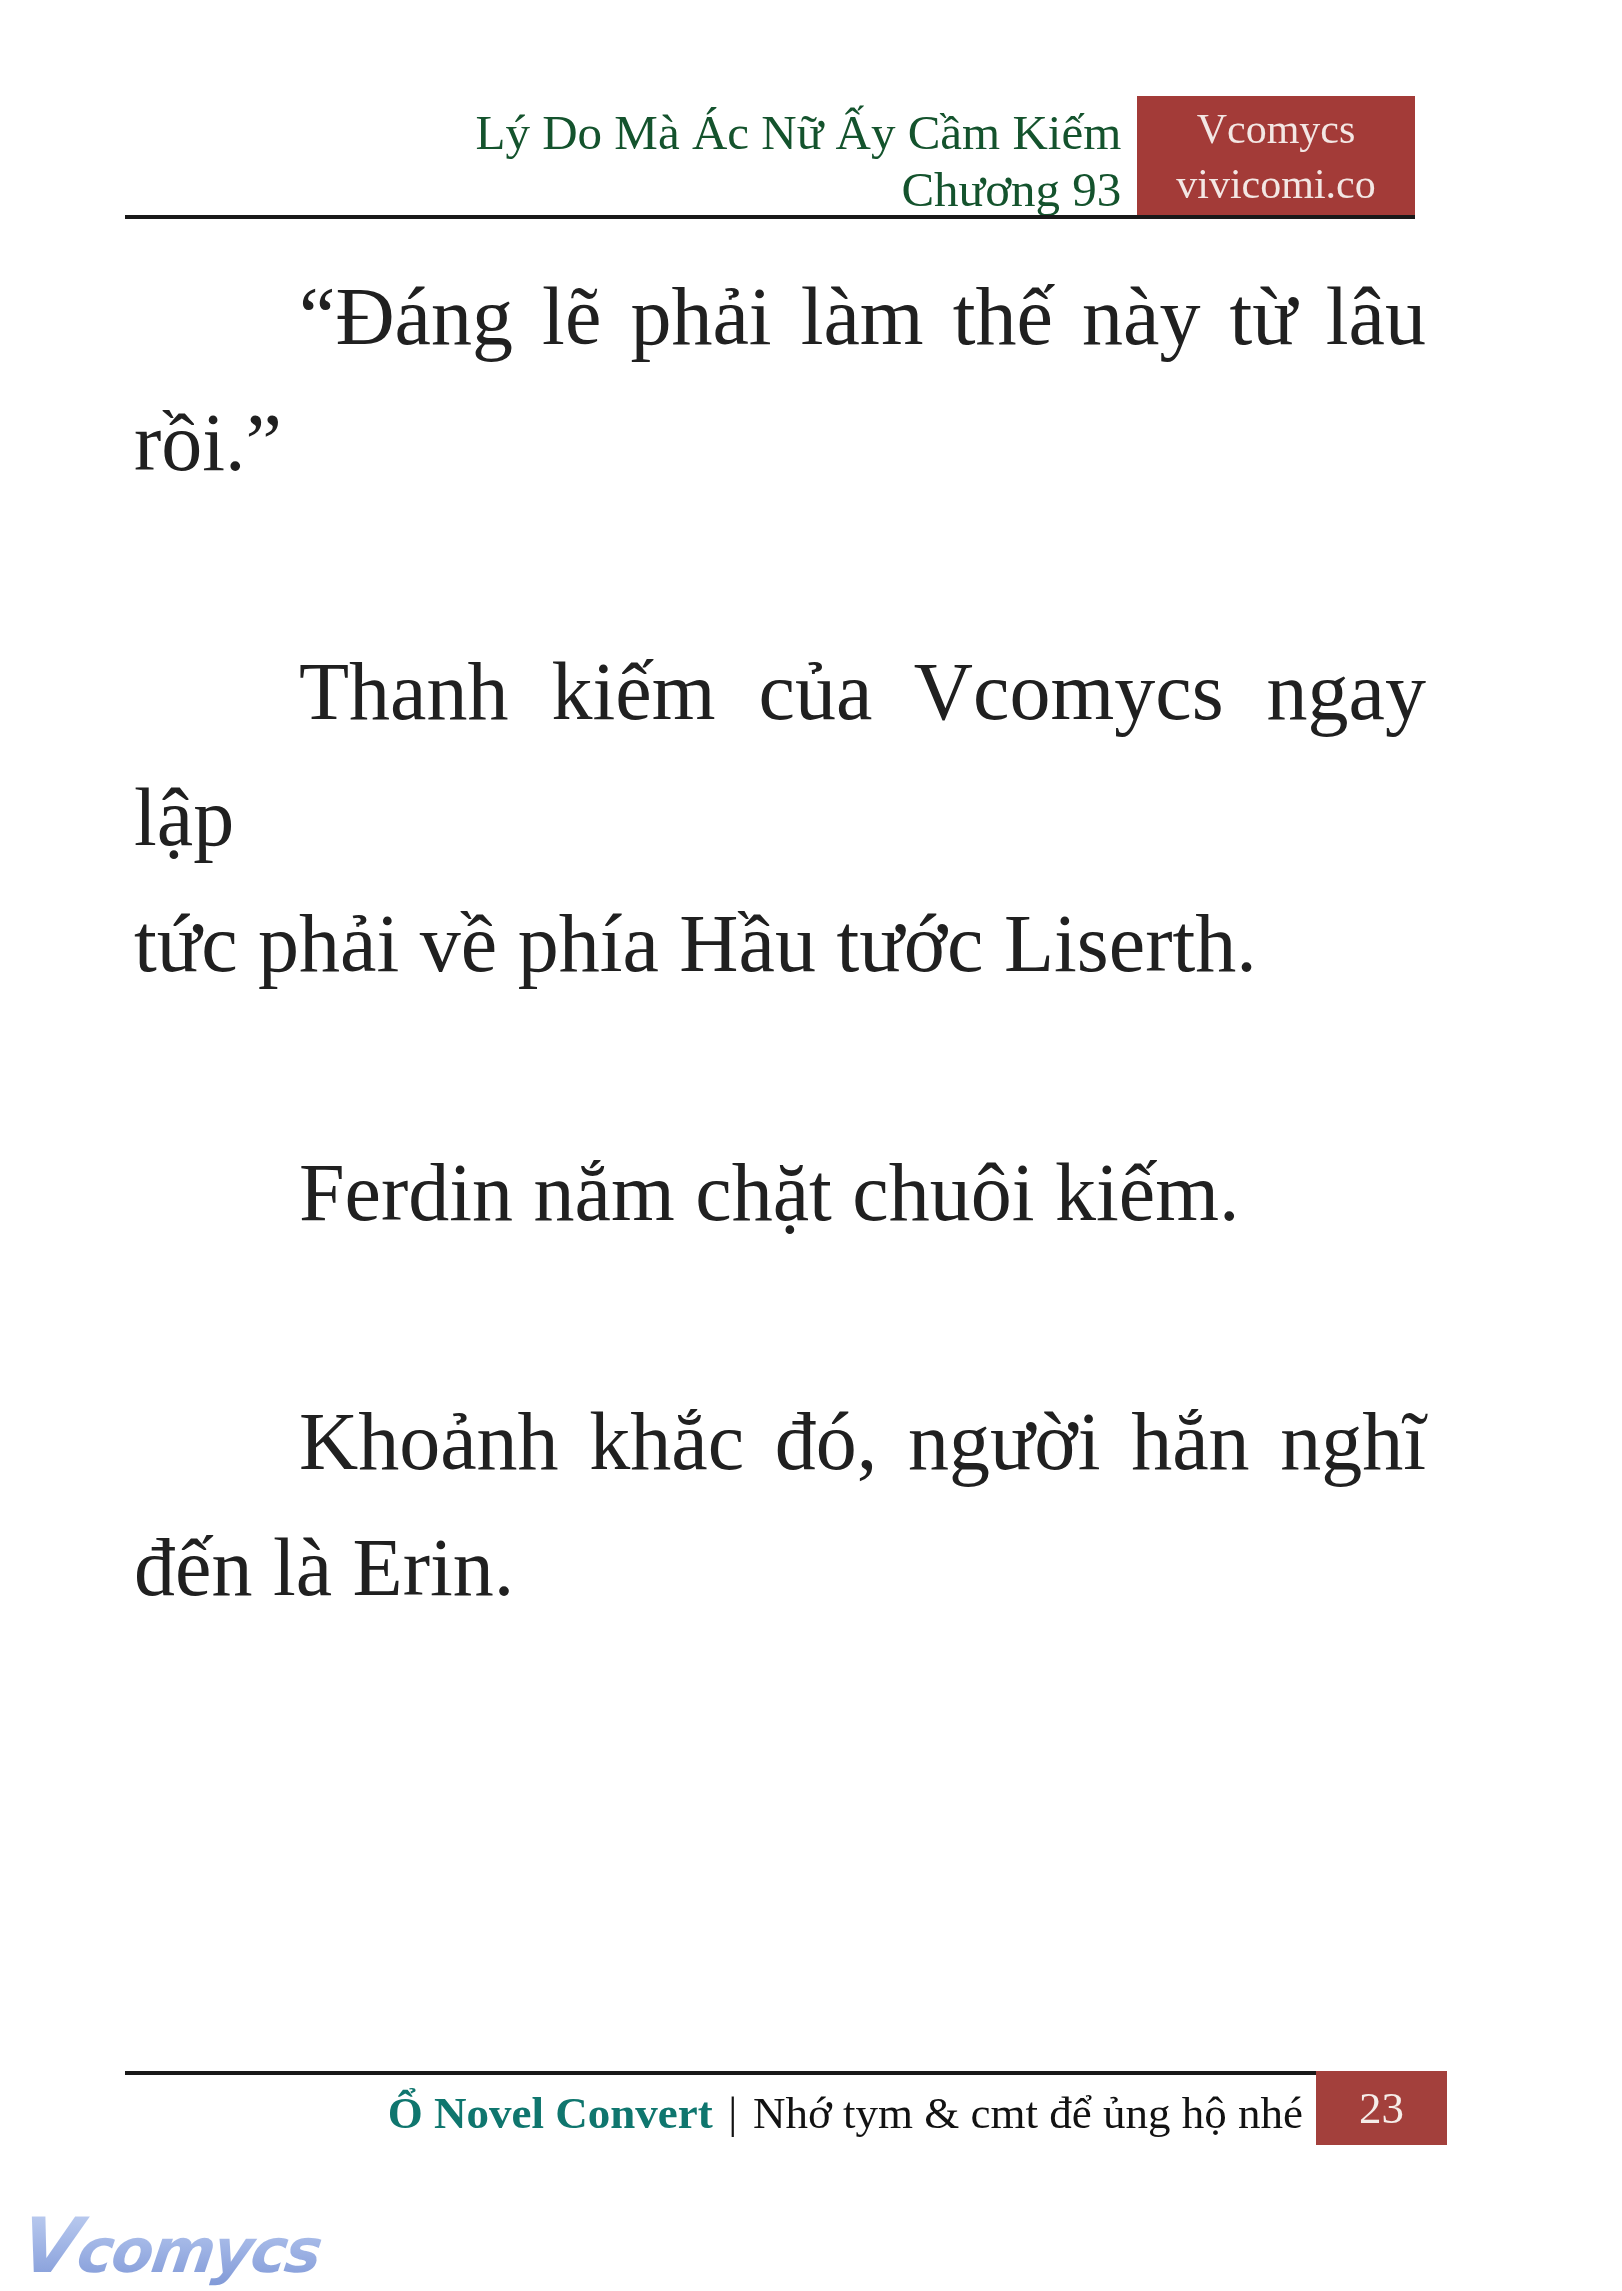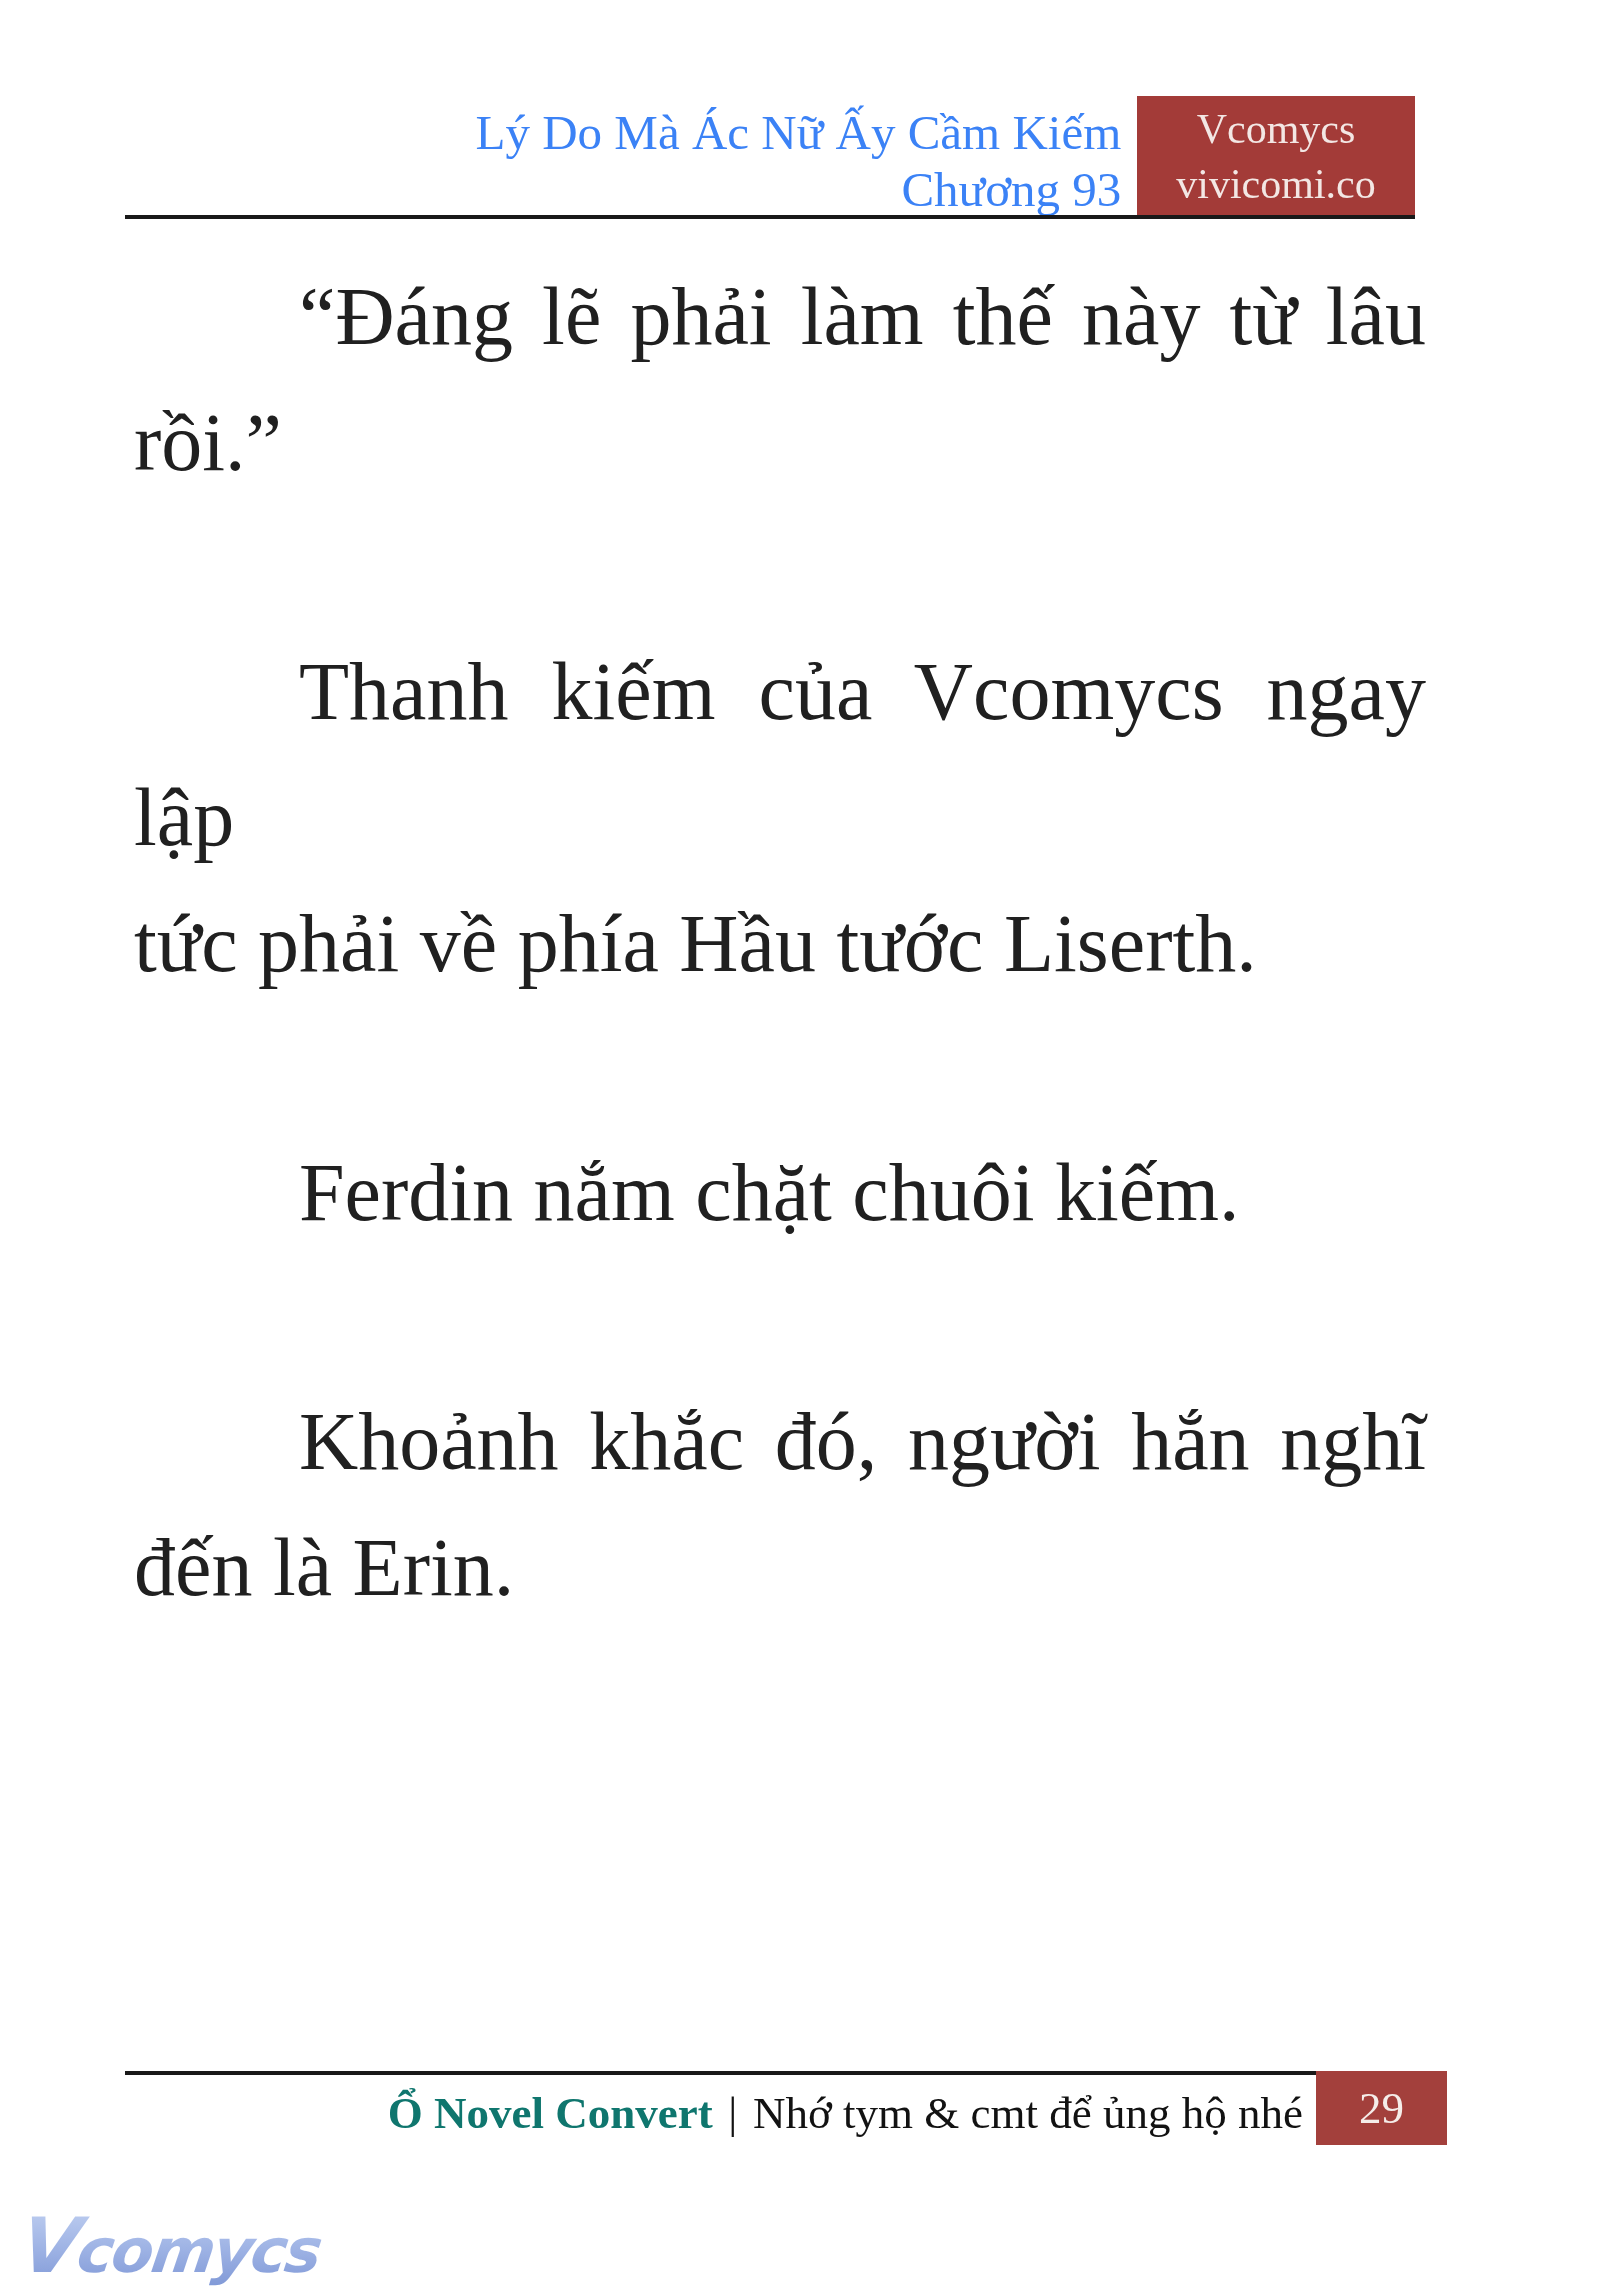--- a/index.html
+++ b/index.html
@@ -21,21 +21,21 @@
     width: 1290px; height: 122px;
     display: flex;
     align-items: flex-end;
     justify-content: flex-end;
   }
   .header-titles {
     text-align: right;
     padding-right: 15.7px;
     font-size: 49px;
     line-height: 57px;
-    color: #3b82f6;
+    color: #14532d;
     white-space: nowrap;
   }
   .header-badge {
     width: 278px; height: 122px;
     background: #A33B38;
     color: #F3E7E4;
     display: flex;
     flex-direction: column;
     align-items: center;
     justify-content: center;
@@ -145,21 +145,21 @@
       <div class="line first">Khoảnh khắc đó, người hắn nghĩ</div>
       <div class="line last">đến là Erin.</div>
     </div>
   </div>
 
   <div class="footer-rule"></div>
   <div class="footer-text">
     <span class="footer-brand">Ổ Novel Convert</span><span class="footer-sep">|</span><span class="footer-note">Nhớ tym &amp; cmt để ủng hộ nhé</span>
   </div>
   <div class="page-number-badge">
-    <span>29</span>
+    <span>23</span>
   </div>
 
   <div class="watermark">
     <span class="cap">V</span><span>comycs</span>
   </div>
 
 </div>
 
 
 </body></html>

